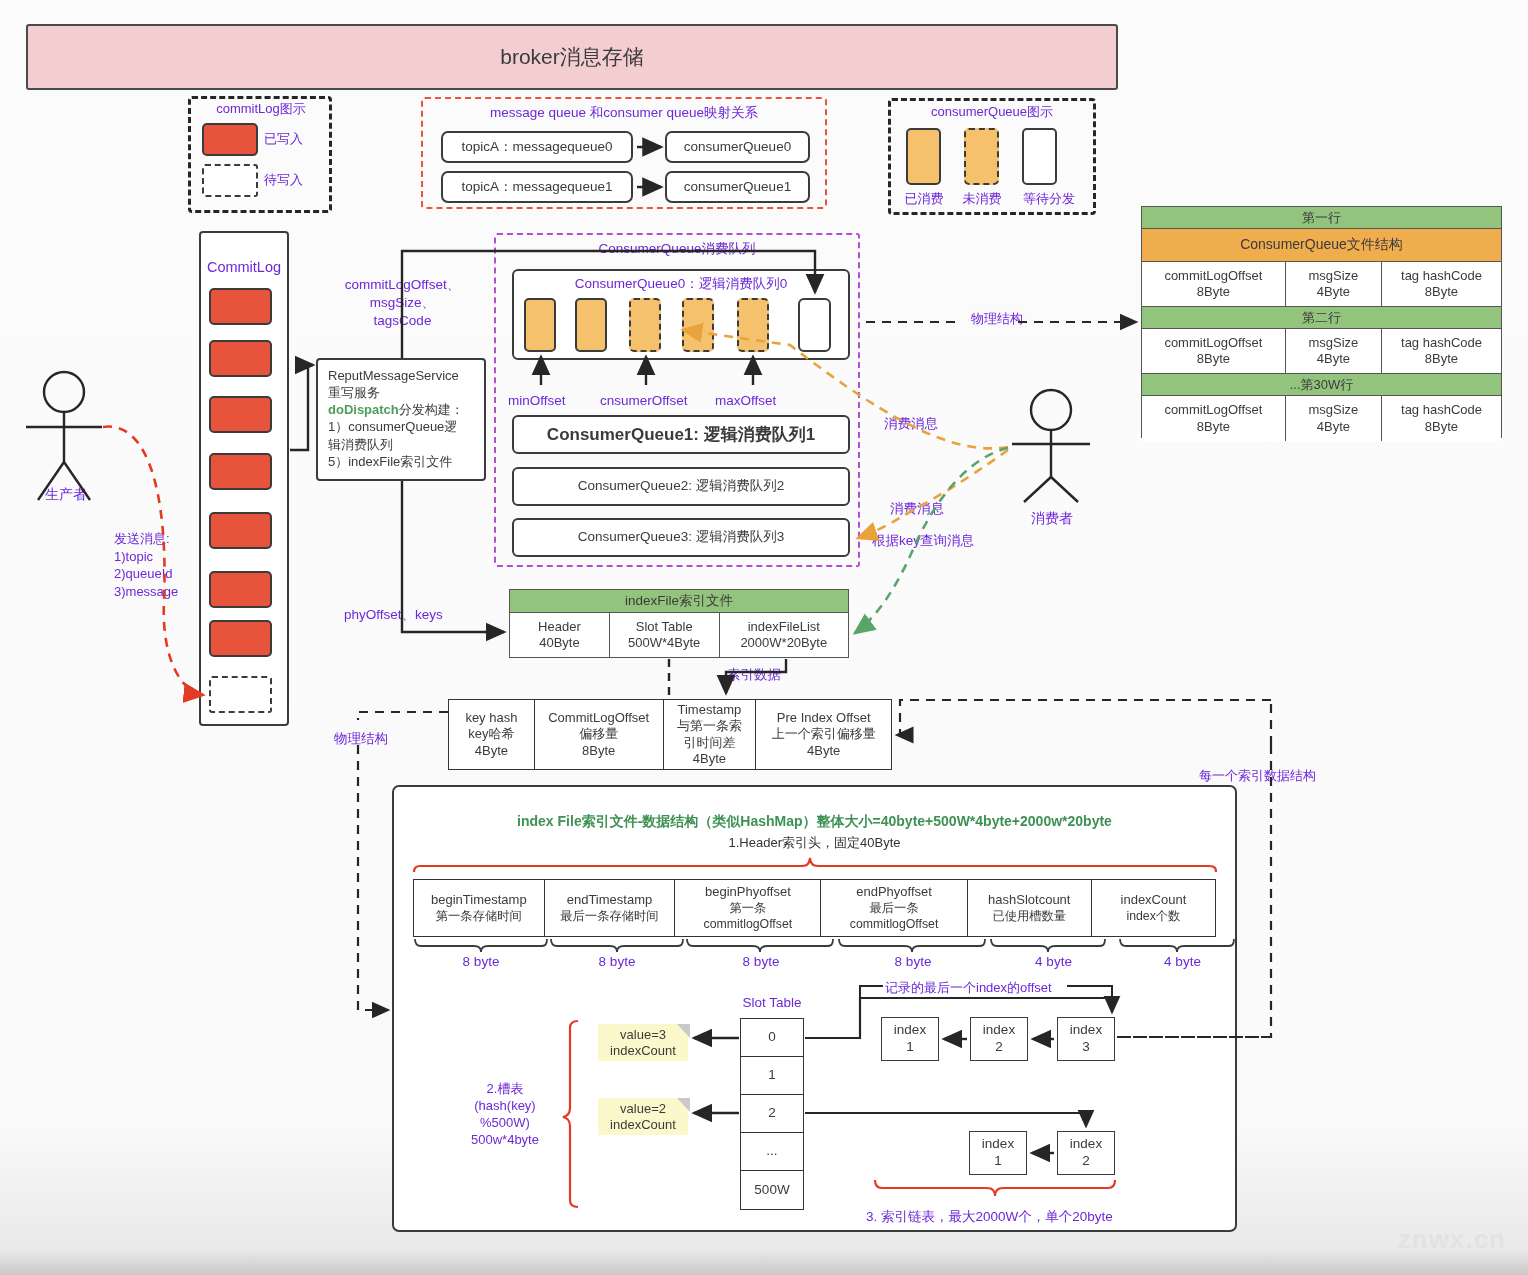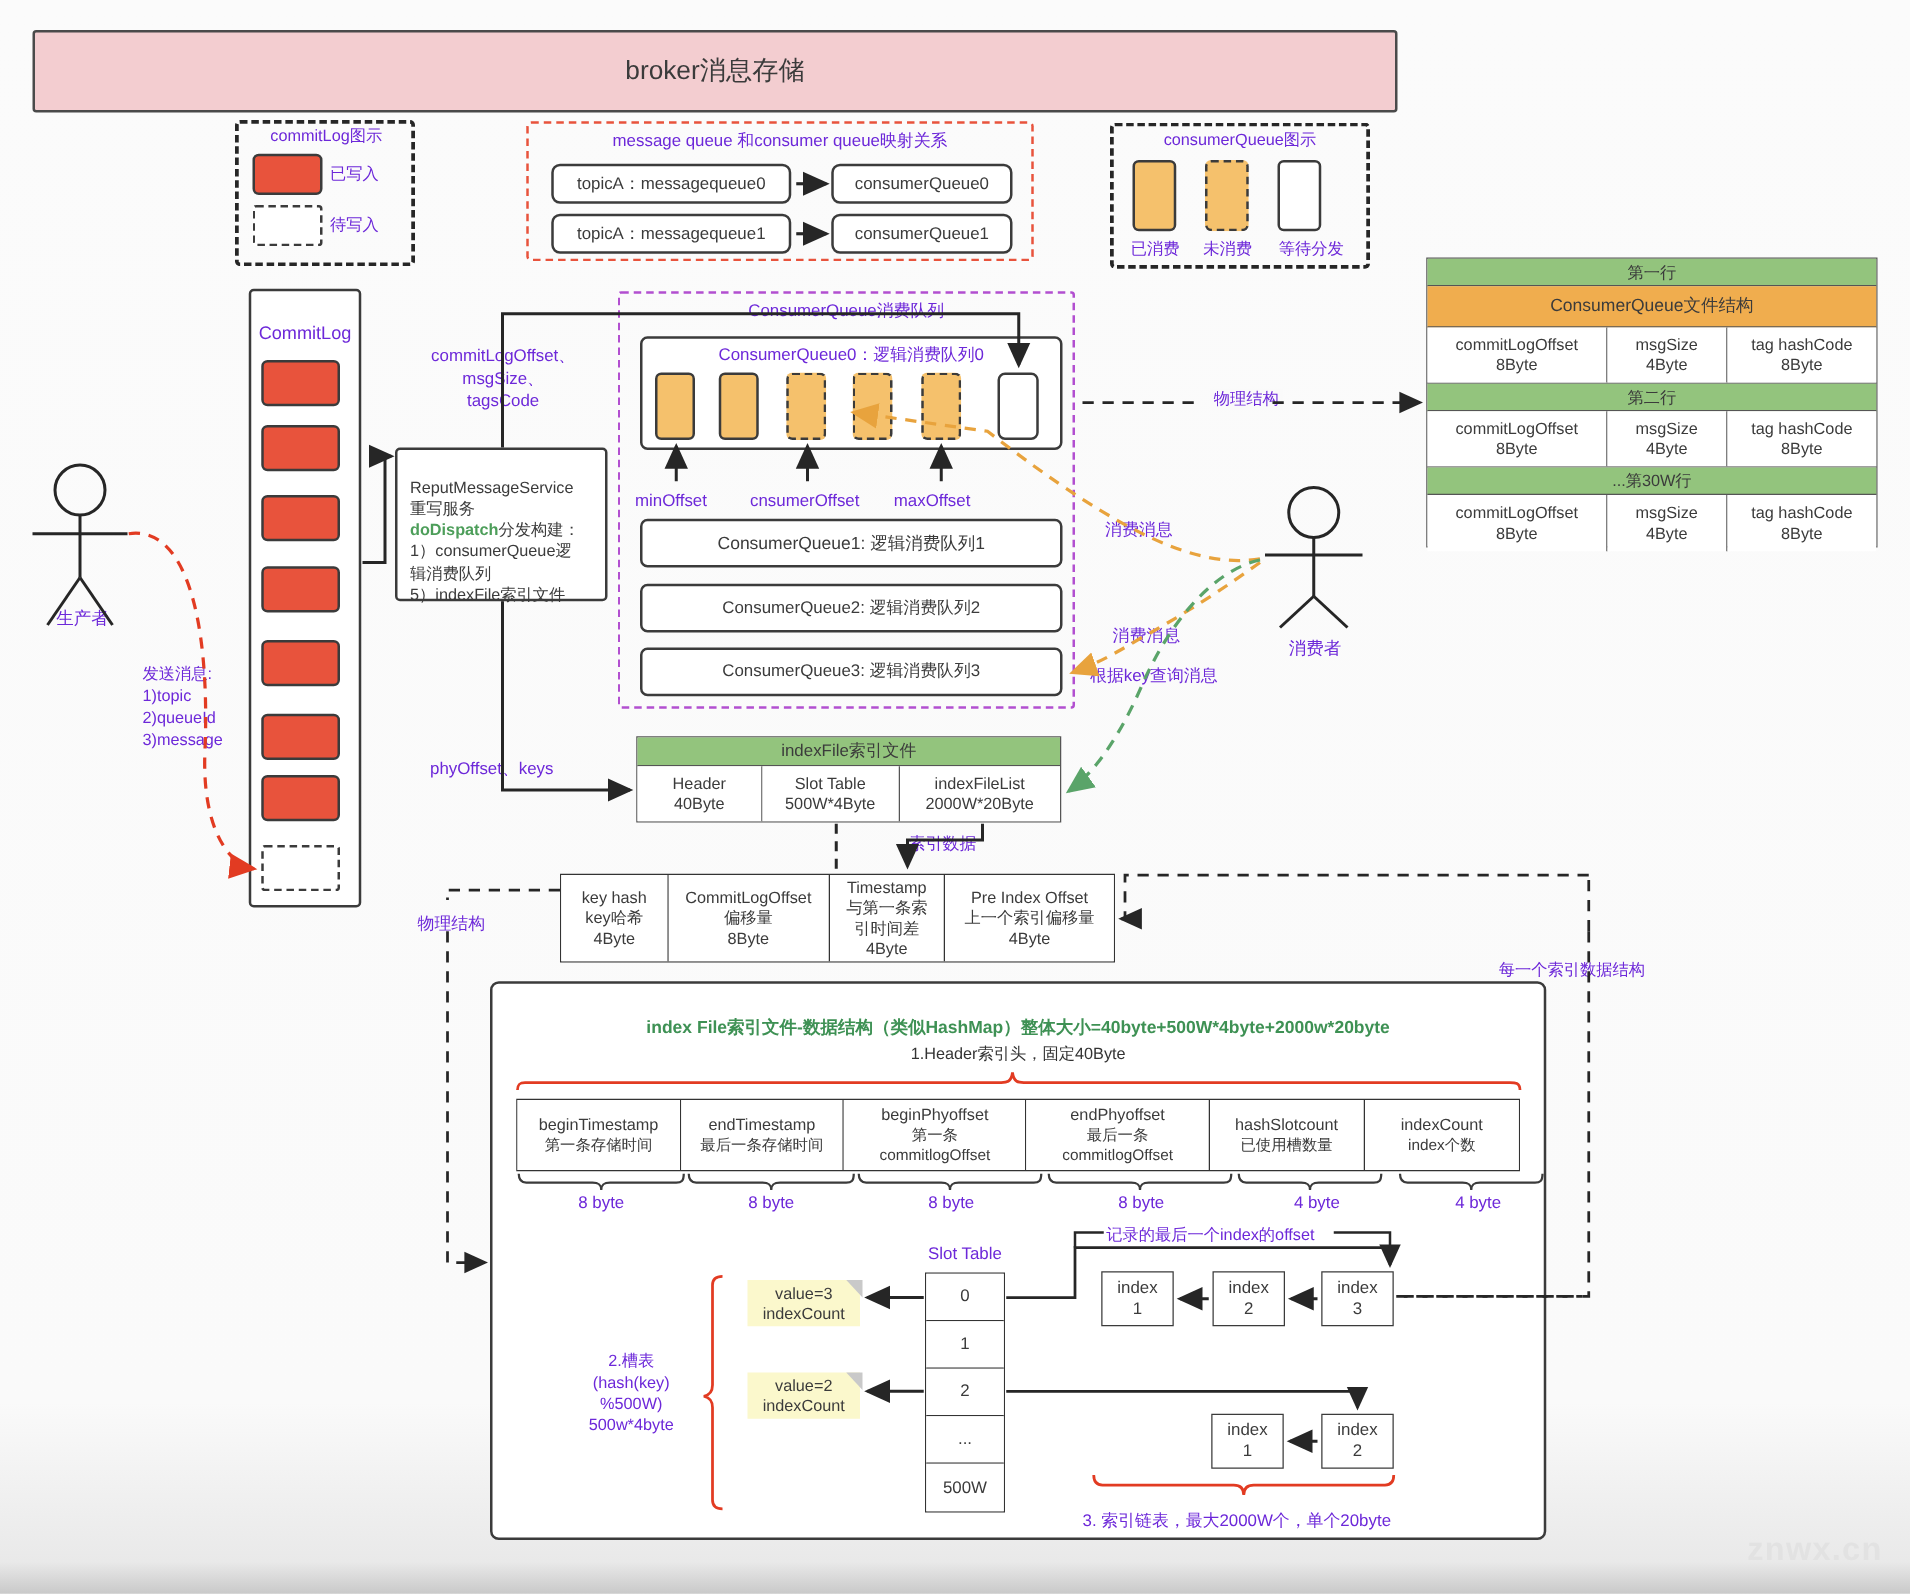--- a/index.html
+++ b/index.html
@@ -130,21 +130,21 @@
   <div class="abs" style="left:209px;top:676px;width:63px;height:37px;background:#fff;border:2.5px dashed #3b3b3b;border-radius:3px;"></div>
 
   <div class="lbl" style="left:26px;top:485px;width:80px;text-align:center;font-size:14px;">生产者</div>
   <div class="lbl" style="left:114px;top:530px;font-size:13px;line-height:1.35;">发送消息:
 1)topic
 2)queueId
 3)message</div>
 
   <div class="lbl" style="left:1012px;top:509px;width:80px;text-align:center;font-size:14px;">消费者</div>
 
-  <div class="abs box" style="left:316px;top:358px;width:170px;height:123px;border-radius:4px;display:block;padding:21px 10px;text-align:left;">
+  <div class="abs box" style="left:316px;top:358px;width:170px;height:123px;border-radius:4px;display:block;padding:7px 10px;text-align:left;">
     <div style="font-size:13px;line-height:1.32;">
       <span>ReputMessageService</span><br>
       <span>重写服务</span><br>
       <span style="color:#4d9e5a;font-weight:bold;">doDispatch</span><span>分发构建：</span><br>
       <span>1）consumerQueue逻</span><br>
       <span>辑消费队列</span><br>
       <span>5）indexFile索引文件</span>
     </div>
   </div>
   <div class="lbl" style="left:330px;top:276px;width:145px;text-align:center;font-size:13.5px;line-height:1.35;">commitLogOffset、
@@ -163,21 +163,21 @@
   <div class="abs" style="left:629px;top:298px;width:32px;height:54px;background:#f5c16c;border:2.5px dashed #3b3b3b;border-radius:5px;"></div>
   <div class="abs" style="left:682px;top:298px;width:32px;height:54px;background:#f5c16c;border:2.5px dashed #3b3b3b;border-radius:5px;"></div>
   <div class="abs" style="left:737px;top:298px;width:32px;height:54px;background:#f5c16c;border:2.5px dashed #3b3b3b;border-radius:5px;"></div>
   <div class="abs" style="left:798px;top:298px;width:33px;height:54px;background:#fff;border:2px solid #3b3b3b;border-radius:6px;"></div>
 
   <div class="lbl" style="left:508px;top:392px;font-size:13.5px;">minOffset</div>
   <div class="lbl" style="left:600px;top:392px;font-size:13.5px;">cnsumerOffset</div>
   <div class="lbl" style="left:715px;top:392px;font-size:13.5px;">maxOffset</div>
 
   <div class="abs box" style="left:512px;top:415px;width:338px;height:39px;border-radius:6px;">
-    <span style="font-size:14px;">ConsumerQueue1: 逻辑消费队列1</span>
+    <span style="font-size:17px;font-weight:bold;">ConsumerQueue1: 逻辑消费队列1</span>
   </div>
   <div class="abs box" style="left:512px;top:467px;width:338px;height:39px;border-radius:6px;">
     <span style="font-size:13.5px;">ConsumerQueue2: 逻辑消费队列2</span>
   </div>
   <div class="abs box" style="left:512px;top:518px;width:338px;height:39px;border-radius:6px;">
     <span style="font-size:13.5px;">ConsumerQueue3: 逻辑消费队列3</span>
   </div>
 
   <div class="abs" style="left:509px;top:589px;width:340px;height:69px;border:1.6px solid #555;background:#fff;">
     <div style="height:23px;background:#93c47d;border-bottom:1.6px solid #555;display:flex;align-items:center;justify-content:center;font-size:13.5px;">

